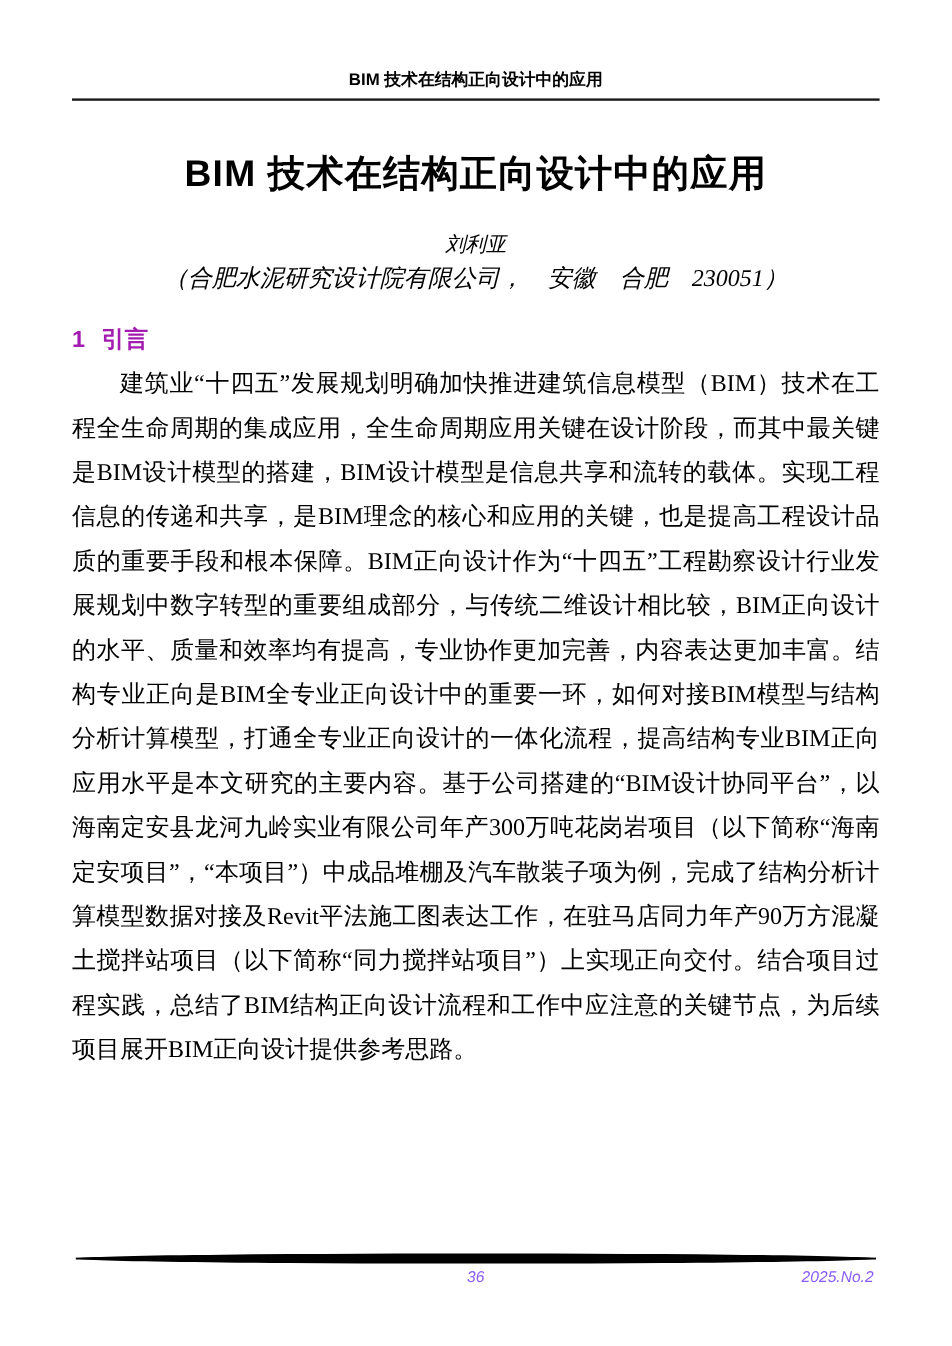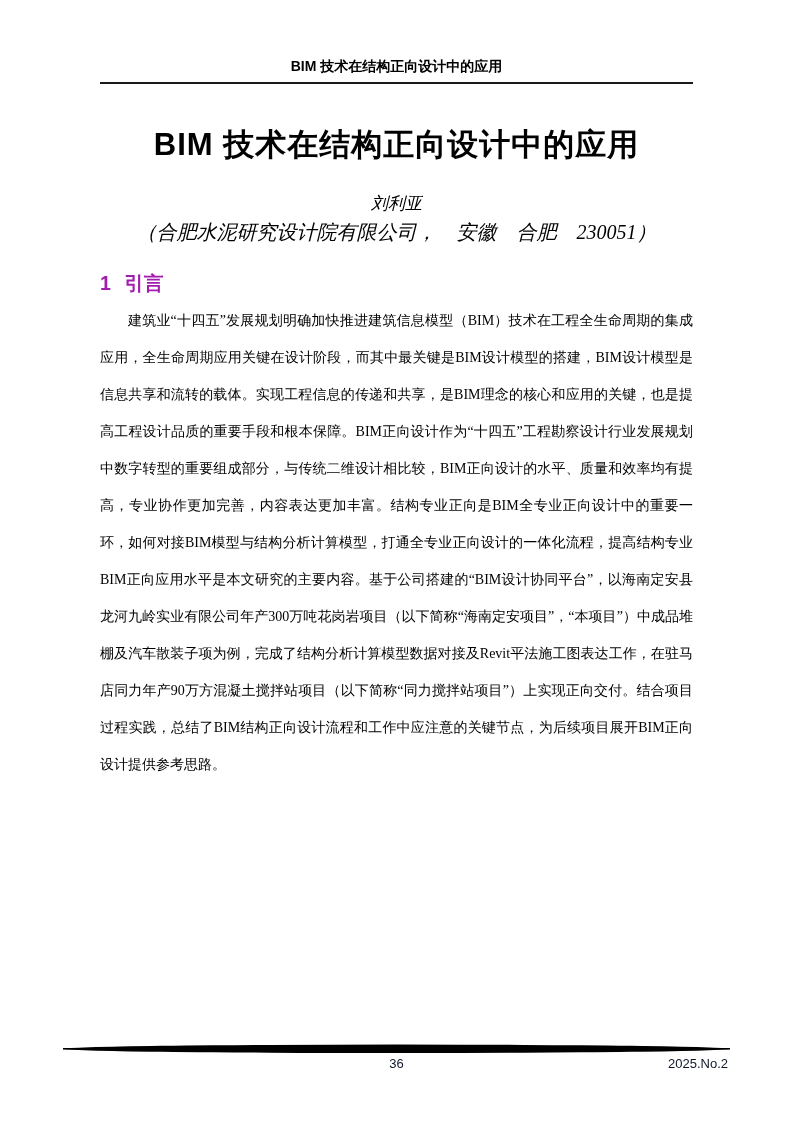--- a/index.html
+++ b/index.html
@@ -7,21 +7,21 @@
     padding: 0;
     background: #ffffff;
   }
   .page {
     position: relative;
     width: 793px;
     height: 1122px;
     margin: 0 auto;
     background: #ffffff;
     box-sizing: border-box;
-    padding: 0 100px;
+    padding: 0 60px;
     overflow: hidden;
     color: #000000;
     font-family: "Liberation Serif", "DejaVu Serif", serif;
   }
   .running-head {
     padding-top: 57px;
     text-align: center;
     font-family: "Liberation Sans", "DejaVu Sans", sans-serif;
     font-weight: 700;
     font-size: 14px;
@@ -62,42 +62,43 @@
     font-family: "Liberation Sans", "DejaVu Sans", sans-serif;
     font-weight: 700;
     font-size: 19.5px;
     line-height: 30px;
     color: #a21caf;
   }
   .sec-num { margin-right: 0.7em; }
   .section-heading + .body-para { margin-top: 4px; }
   .body-para {
     margin: 0;
-    font-size: 14px;
+    font-size: 20px;
     line-height: 37px;
     text-align: justify;
     text-indent: 2em;
     color: #000000;
   }
   .section-heading.second { margin-top: 7px; }
   .footer {
     position: absolute;
     left: 63px;
     right: 63px;
     top: 1044px;
   }
   .divider { display: block; width: 100%; height: 10px; }
   .footer-row {
     position: relative;
     margin-top: 1px;
     height: 18px;
     font-family: "Liberation Sans", "DejaVu Sans", sans-serif;
     font-size: 13px;
     line-height: 18px;
-    color: #0f172a;
+    color: #8b5cf6;
+    font-style: italic;
   }
   .page-num {
     position: absolute;
     left: 50%;
     transform: translateX(-50%);
   }
   .issue {
     position: absolute;
     right: 2px;
   }

